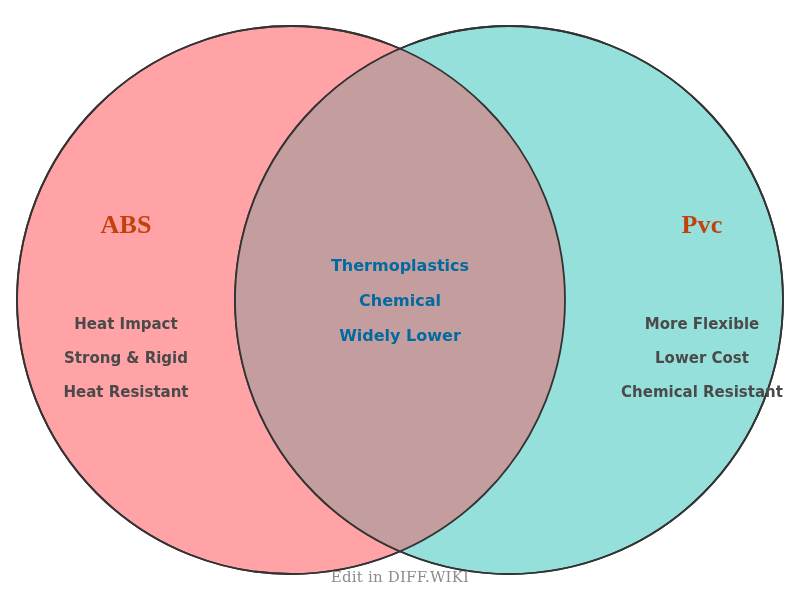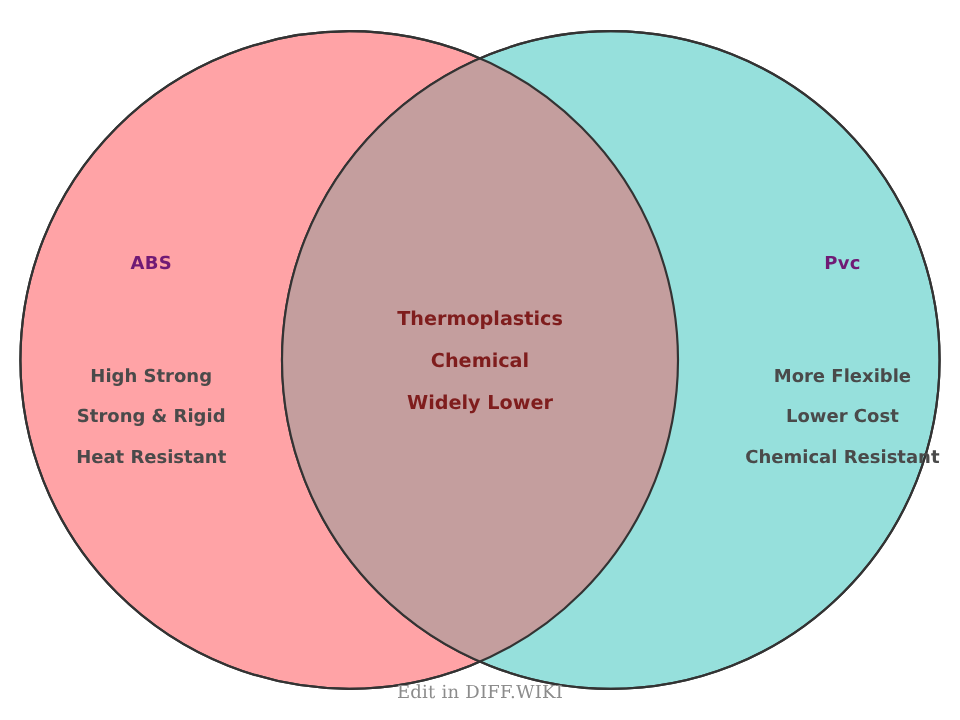--- a/index.html
+++ b/index.html
@@ -35,26 +35,27 @@
     width: 800px;
     height: 600px;
     pointer-events: none;
   }
   .group {
     position: absolute;
     text-align: center;
     pointer-events: auto;
   }
   .set-title {
-    font-size: 15px;
+    font-size: 26px;
     font-weight: bold;
-    color: #701a75;
+    color: #c2410c;
     line-height: 1;
     letter-spacing: 0.2px;
     white-space: nowrap;
+    font-family: Liberation Serif, serif;
   }
   .item-list {
     margin: 0;
     padding: 0;
     list-style: none;
   }
   .item {
     font-size: 15px;
     font-weight: bold;
     color: #4a4a4a;
@@ -83,21 +84,21 @@
   }
 
   
   #center-group {
     left: 290px;
     top: 248px;
     width: 220px;
   }
   #center-group .item {
     font-size: 16px;
-    color: #7f1d1d;
+    color: #0369a1;
     line-height: 35px;
   }
 
   #footer-link {
     position: absolute;
     left: 0;
     top: 568px;
     width: 800px;
     text-align: center;
     font-family: "DejaVu Serif", "Liberation Serif", serif;
@@ -129,21 +130,21 @@
 
     <circle cx="291" cy="300" r="274" fill="none" stroke="#333333" stroke-width="1.8"></circle>
     <circle cx="509" cy="300" r="274" fill="none" stroke="#333333" stroke-width="1.8"></circle>
   </svg>
 
   <div class="text-layer">
 
     <div class="group" id="left-group">
       <div class="set-title">ABS</div>
       <ul class="item-list">
-        <li class="item">High Strong</li>
+        <li class="item">Heat Impact</li>
         <li class="item">Strong &amp; Rigid</li>
         <li class="item">Heat Resistant</li>
       </ul>
     </div>
 
     <div class="group" id="center-group">
       <ul class="item-list">
         <li class="item">Thermoplastics</li>
         <li class="item">Chemical</li>
         <li class="item">Widely Lower</li>

